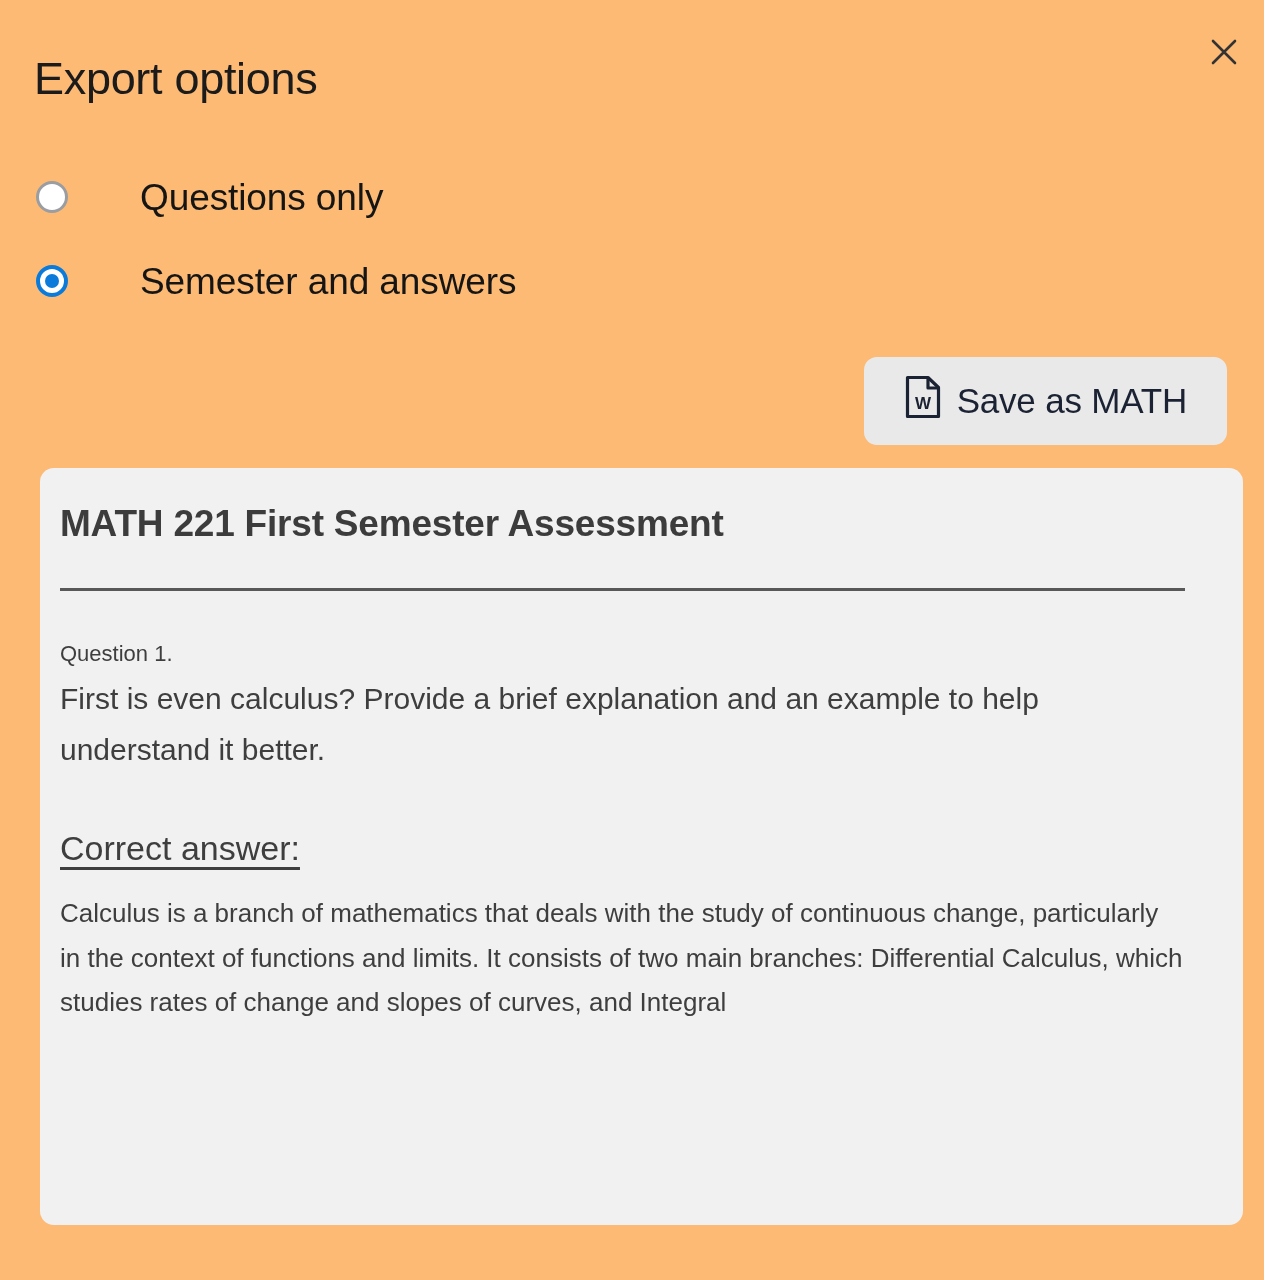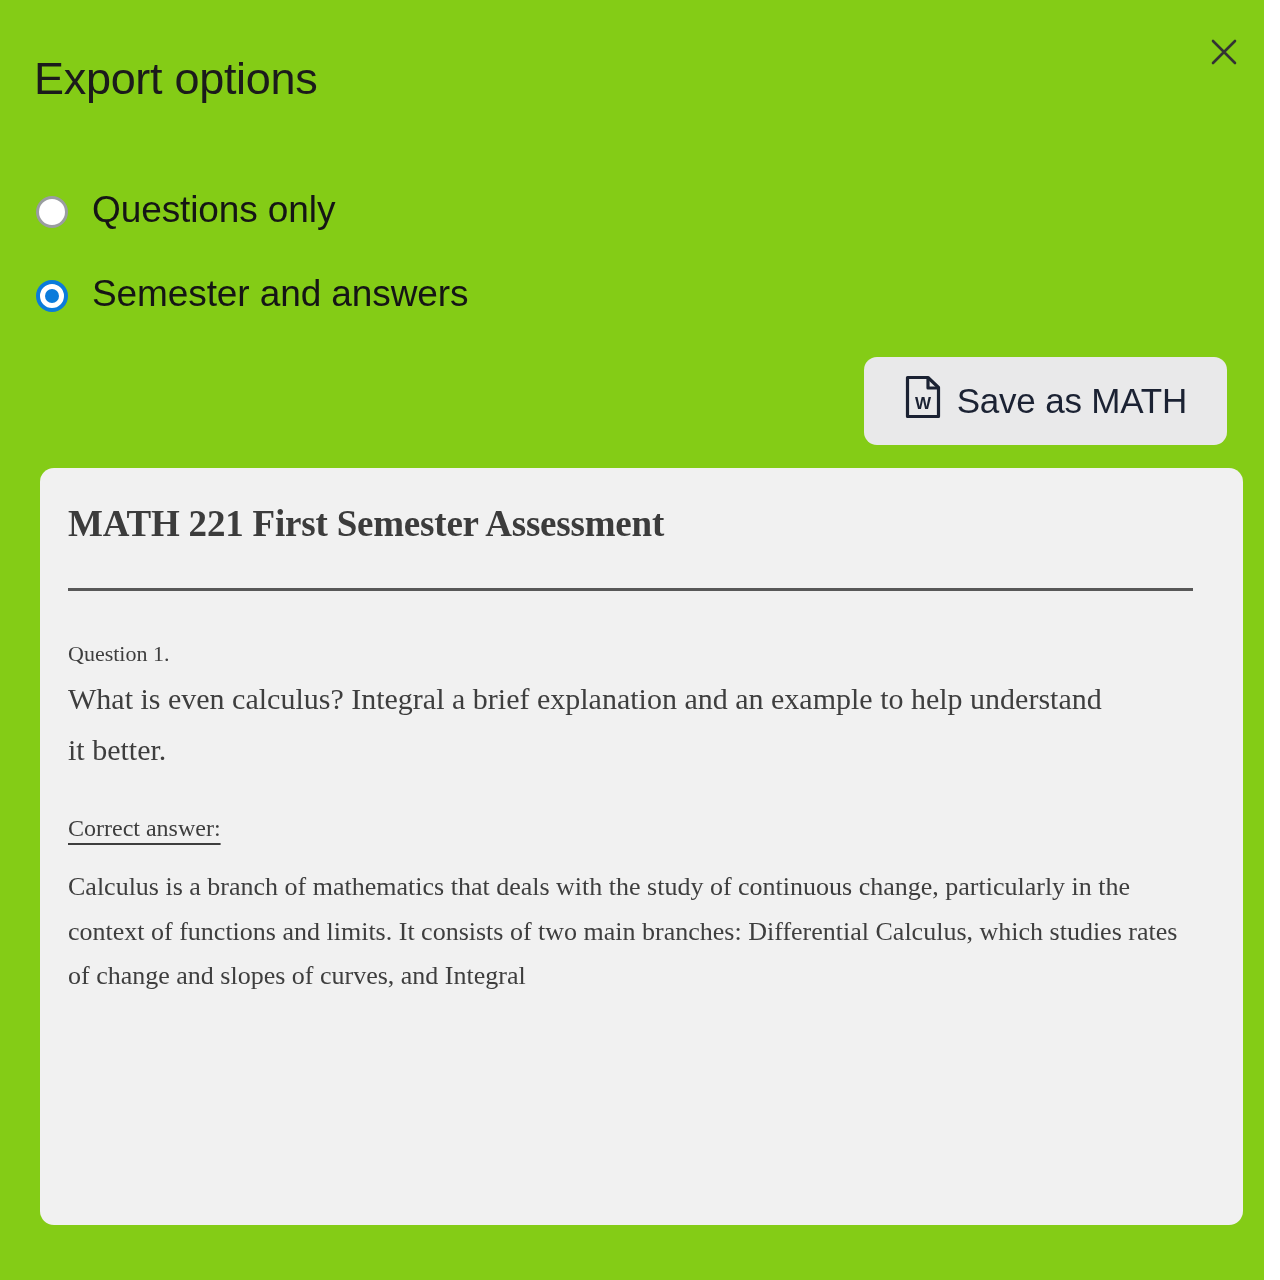--- a/index.html
+++ b/index.html
@@ -14,21 +14,21 @@
     -webkit-font-smoothing: antialiased;
     overflow: hidden;
     position: relative;
   }
 
   .dialog {
     position: absolute;
     left: 0; top: 0;
     width: 1264px;
     height: 1280px;
-    background: #84cc16;
+    background: #fdba74;
   }
 
   
   .close-btn {
     position: absolute;
     right: 18px;
     top: 30px;
     width: 44px;
     height: 44px;
     display: flex;
@@ -55,24 +55,25 @@
 
   
   .radio-group {
     position: absolute;
     left: 36px;
     top: 166px;
     width: 700px;
   }
   .radio-row {
     display: flex;
-    align-items: flex-end;
+    align-items: center;
     height: 62px;
     margin-bottom: 22px;
     cursor: pointer;
+    gap: 48px;
   }
   .radio-mark {
     width: 32px;
     height: 32px;
     border-radius: 50%;
     box-sizing: border-box;
     flex: 0 0 auto;
     margin-right: 24px;
     position: relative;
   }
@@ -132,22 +133,21 @@
     position: absolute;
     left: 40px;
     top: 468px;
     width: 1203px;
     height: 757px;
     background: #f1f1f1;
     border-radius: 14px;
     overflow: hidden;
   }
   .card-inner {
-    padding: 34px 38px 0 28px;
-    font-family: Liberation Serif, serif;
+    padding: 34px 38px 0 20px;
   }
   .doc-title {
     font-size: 37px;
     font-weight: 700;
     color: #3c3c3c;
     line-height: 1.18;
     letter-spacing: -0.2px;
   }
   .doc-points {
     margin-top: 14px;
@@ -174,22 +174,22 @@
     line-height: 1.72;
     max-width: 1055px;
   }
   .q-points {
     margin-top: 32px;
     font-size: 30px;
     color: #3e3e3e;
     line-height: 1.2;
   }
   .answer-label {
-    margin-top: 38px;
-    font-size: 24px;
+    margin-top: 52px;
+    font-size: 34px;
     color: #3e3e3e;
     line-height: 1.2;
     text-decoration: underline;
     text-underline-offset: 7px;
     display: inline-block;
   }
   .answer-text {
     margin-top: 22px;
     font-size: 26px;
     color: #3e3e3e;
@@ -243,21 +243,21 @@
   </div>
 
   <div class="preview-card">
     <div class="card-inner">
 
       <div class="doc-title">MATH 221 First Semester Assessment</div>
 
       <div class="divider"></div>
 
       <div class="q-label">Question 1.</div>
-      <div class="q-text">What is even calculus? Integral a brief explanation and an example to help understand it better.</div>
+      <div class="q-text">First is even calculus? Provide a brief explanation and an example to help understand it better.</div>
 
       <div><span class="answer-label">Correct answer:</span></div>
       <div class="answer-text">Calculus is a branch of mathematics that deals with the study of continuous change, particularly in the context of functions and limits. It consists of two main branches: Differential Calculus, which studies rates of change and slopes of curves, and Integral</div>
 
     </div>
   </div>
 
 </div>
 
 </body></html>

